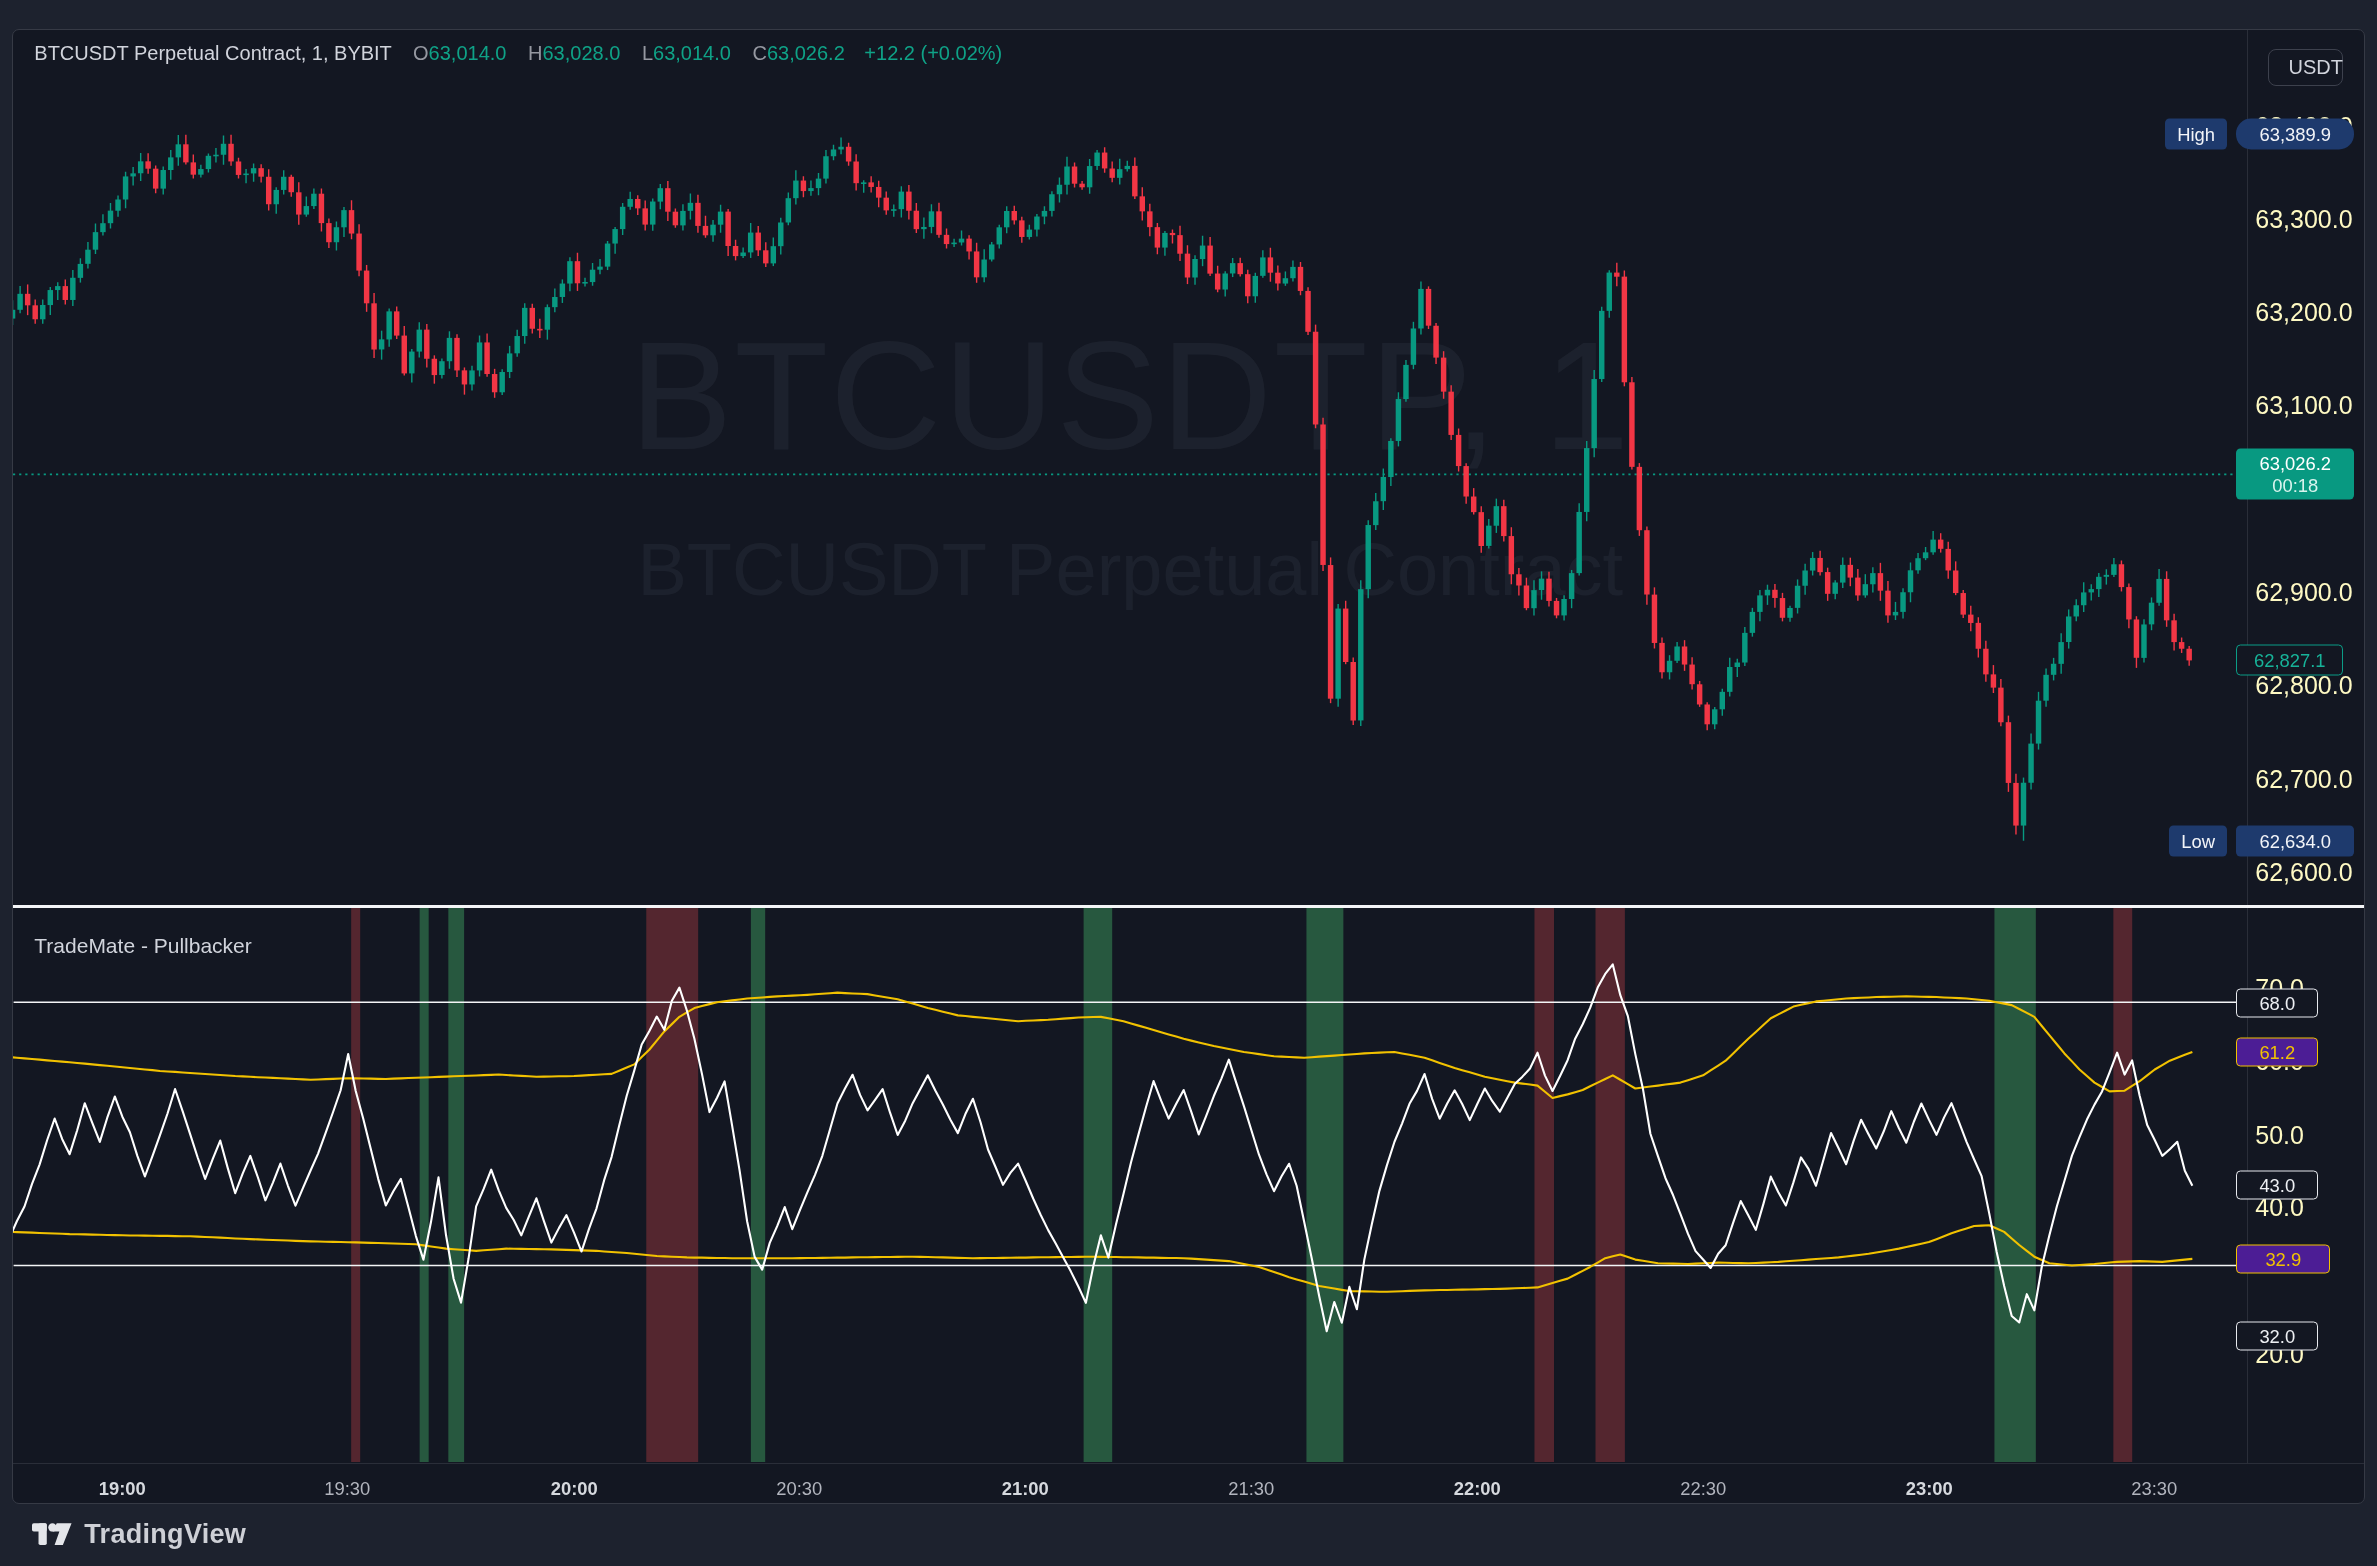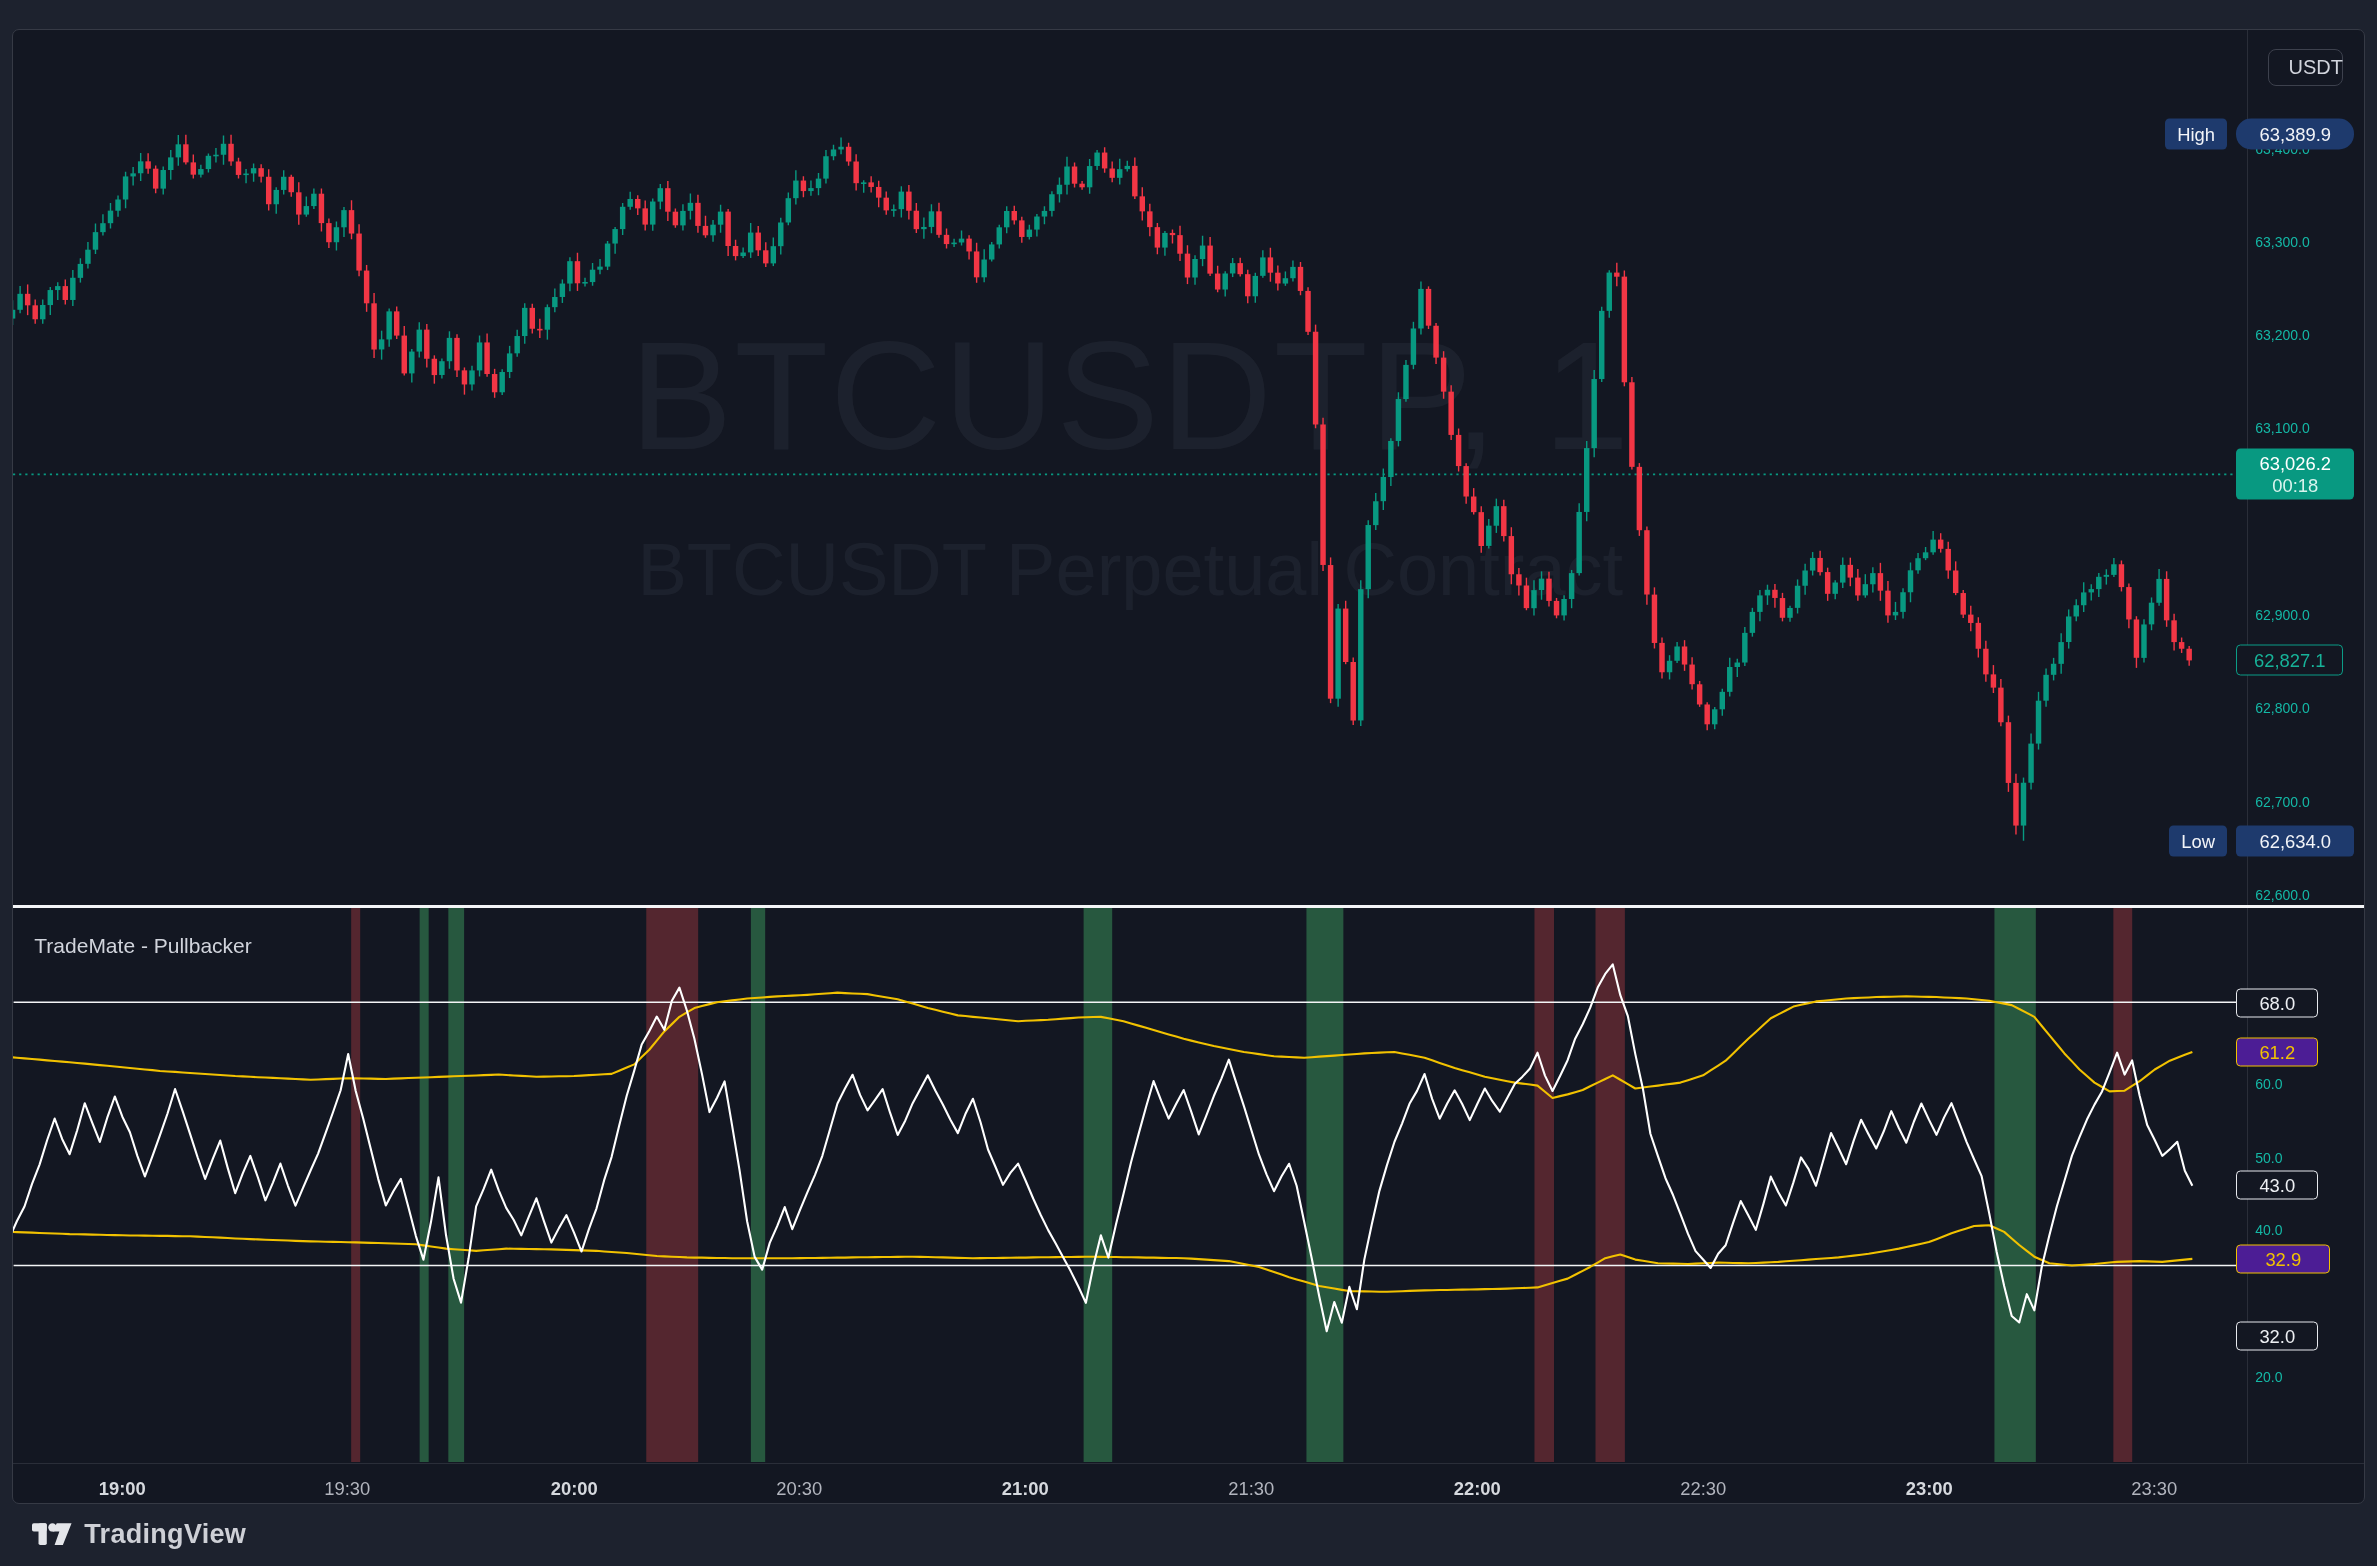--- a/index.html
+++ b/index.html
@@ -13,21 +13,21 @@
   .legend .chg{color:#0fa287;margin-left:14px;}
   .curbtn{position:absolute;right:21px;top:19.3px;width:75px;height:37px;border:1.8px solid #3d414d;border-radius:8px;color:#d1d4dc;font-size:20px;display:flex;align-items:center;justify-content:center;z-index:9;padding-left:20px;}
   .wm{position:absolute;left:0;top:279px;width:2234px;text-align:center;z-index:1;pointer-events:none;color:rgba(205,214,232,0.055);}
   .wm1{font-size:154px;font-weight:500;line-height:175px;letter-spacing:1.8px;}
   .wm2{font-size:74px;font-weight:500;line-height:97px;margin-top:37px;}
   .pane{position:absolute;left:0;z-index:2;}
   .vsep{position:absolute;left:2234px;top:0;width:0.9px;height:1433px;background:#2a2e39;z-index:4;}
   .psep{position:absolute;left:0;top:875px;width:2353px;height:2.6px;background:#f4f5f7;z-index:7;}
   .bsep{position:absolute;left:0;top:1433px;width:2353px;height:0.9px;background:#2a2e39;z-index:4;}
   .panelbl{position:absolute;left:21px;top:904px;font-size:21px;color:#d1d4dc;z-index:8;}
-  .tick{position:absolute;left:2242px;transform:translateY(-50%);font-size:14px;color:#14b8a6;z-index:5;white-space:nowrap;margin-top:23px;}
+  .tick{position:absolute;left:2242px;transform:translateY(-50%);font-size:25px;color:#fef9c3;z-index:5;white-space:nowrap;}
   .badge{position:absolute;z-index:6;display:flex;align-items:center;justify-content:center;font-size:18.4px;border-radius:4.4px;transform:translateY(-50%);white-space:nowrap;}
   .b-blue{background:#1e3a6d;color:#f2f4f8;}
   .b-teal{background:#089981;color:#ffffff;flex-direction:column;line-height:22px;}
   .b-teal .sub{color:#d9f4ee;}
   .b-tealline{background:#131722;border:1.8px solid #0b9d86;color:#17b399;}
   .b-white{background:#131722;border:1.8px solid #e7e9ee;color:#eef0f4;}
   .b-yellow{background:#4c1d95;border:1.8px solid #f2c200;color:#f2c200;}
   .tlabel{position:absolute;top:1448px;transform:translateX(-50%);font-size:18.4px;color:#b2b5be;z-index:5;}
   .tlabel.major{color:#d6d9de;font-weight:700;}
   .logo{position:absolute;left:32px;top:1519px;display:flex;align-items:center;gap:12.3px;z-index:3;}
@@ -37,20 +37,28 @@
 <body>
 
 <div class="shot">
 
   <div class="widget">
     <div class="wm">
       <div class="wm1">BTCUSDTP, 1</div>
       <div class="wm2">BTCUSDT Perpetual Contract</div>
     </div>
 
+    <div class="legend">
+      <span>BTCUSDT Perpetual Contract, 1, BYBIT</span>
+      <span class="dim">O</span><span class="val">63,014.0</span>
+      <span class="dim">H</span><span class="val">63,028.0</span>
+      <span class="dim">L</span><span class="val">63,014.0</span>
+      <span class="dim">C</span><span class="val">63,026.2</span>
+      <span class="chg">+12.2 (+0.02%)</span>
+    </div>
 
     <div class="curbtn">USDT</div>
 
     <div id="pricePane" class="pane" style="top:0;width:2234px;height:876px;"><svg width="2234" height="876" viewBox="0 0 2546 998">
           <g>
             <line x1="0" y1="506.4" x2="2546" y2="506.4" stroke="#089981" stroke-width="2" stroke-dasharray="2.5 4.5"></line>
             <line x1="-0.5" y1="307.9" x2="-0.5" y2="335.9" stroke="#089981" stroke-width="1.6"></line>
             <rect x="-3.6" y="318.7" width="6.2" height="10.0" fill="#089981"></rect>
             <line x1="8.1" y1="291.6" x2="8.1" y2="322.6" stroke="#089981" stroke-width="1.6"></line>
             <rect x="5.0" y="300.5" width="6.2" height="18.2" fill="#089981"></rect>

